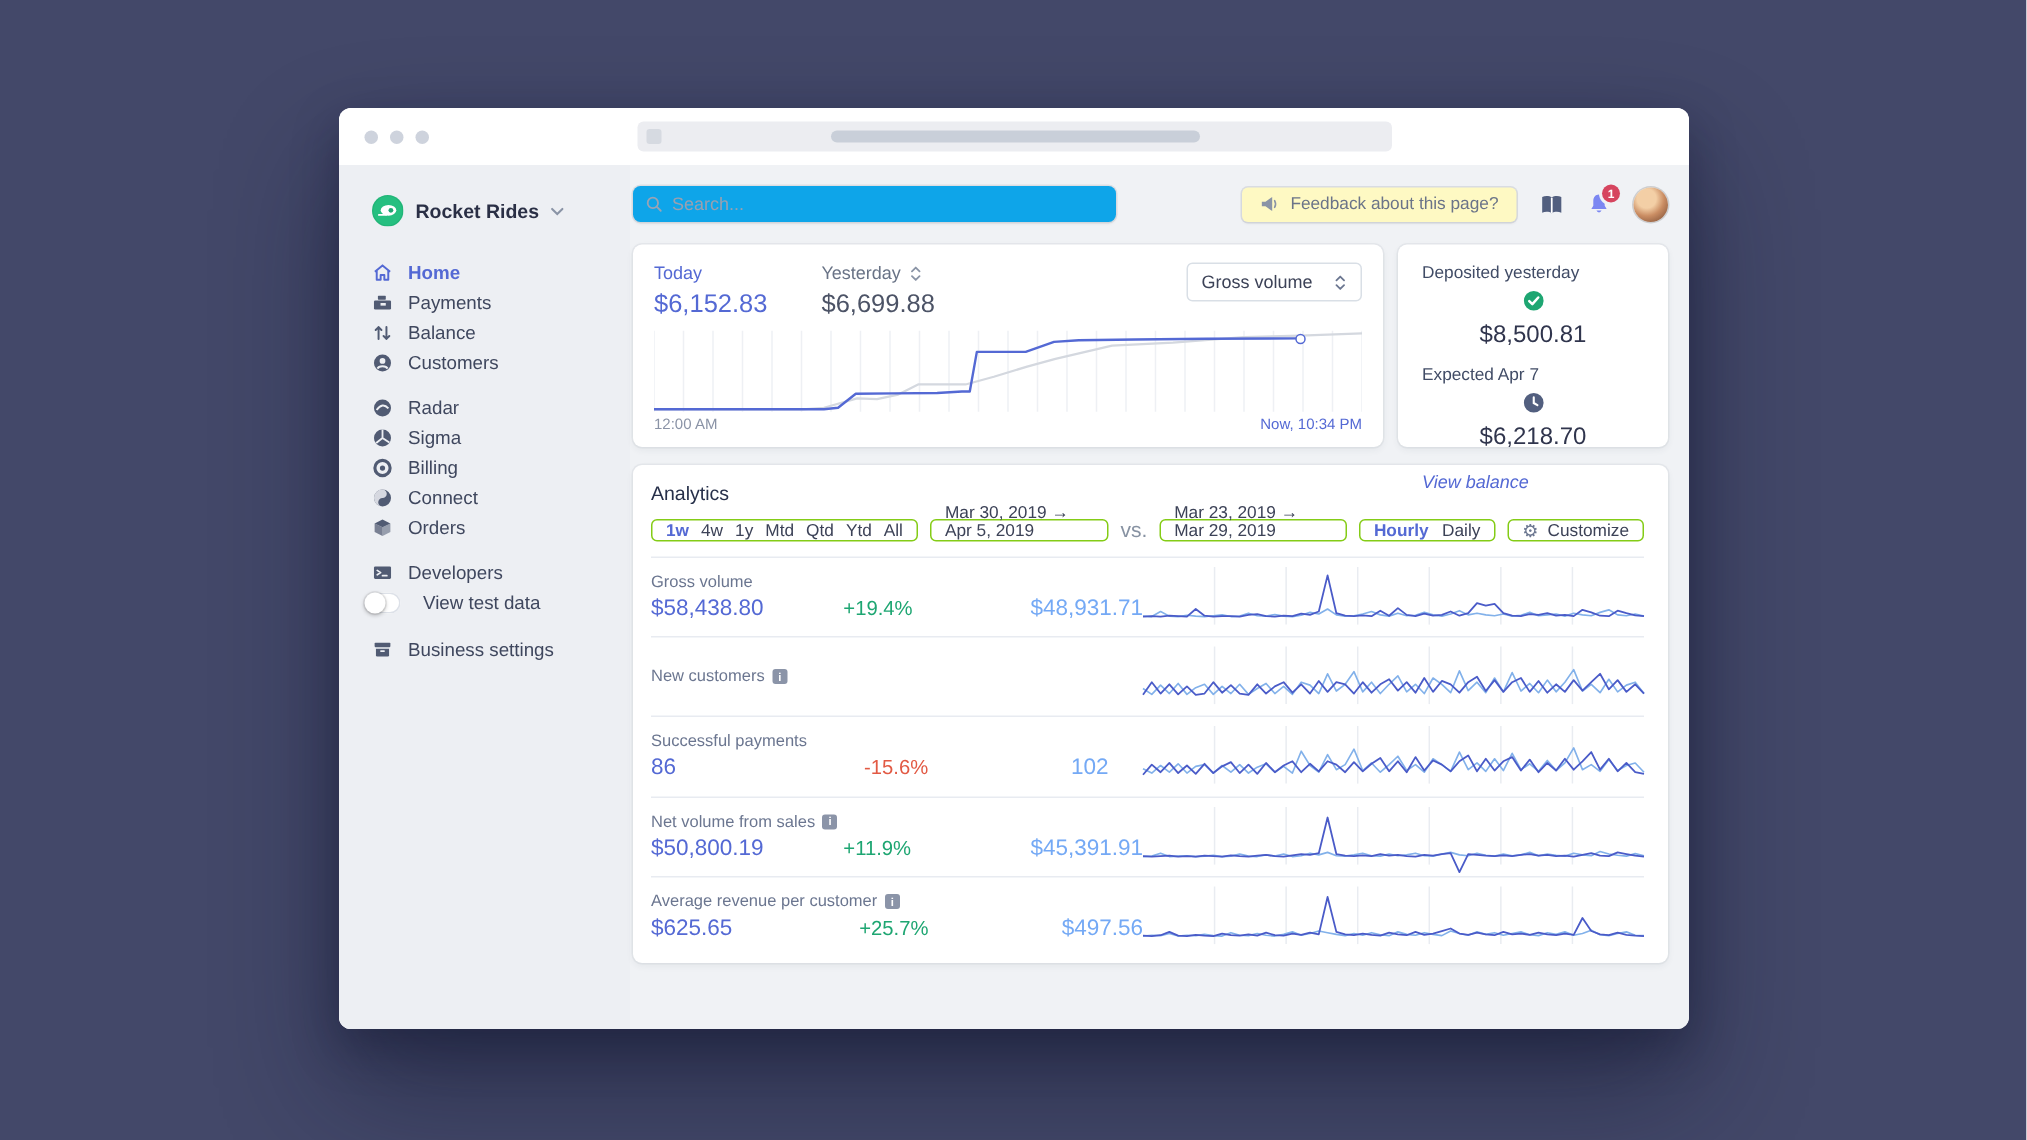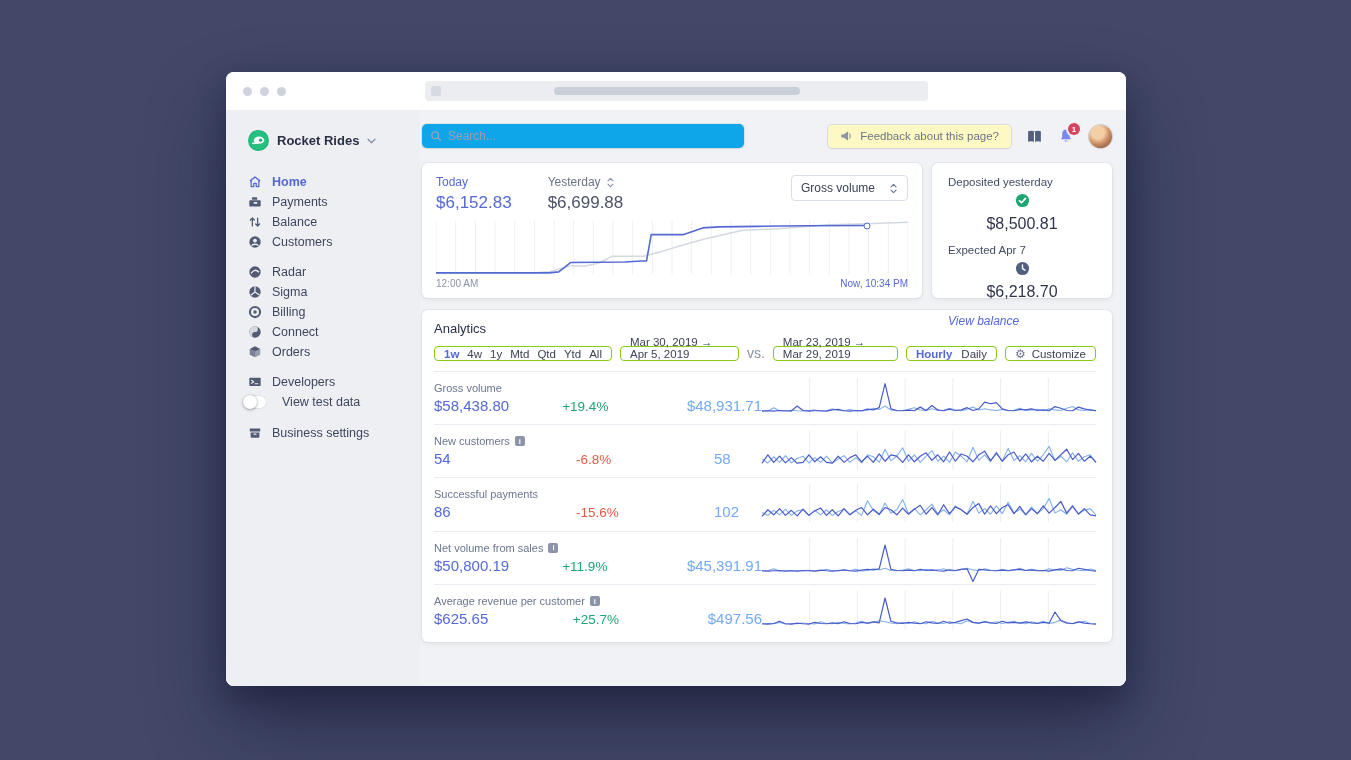--- a/index.html
+++ b/index.html
@@ -438,25 +438,20 @@
                   </svg>
                 </div>
             </div>
 
             <div class="metric-row">
               <div class="metric-left">
                 <div class="metric-label">
                   <span>New customers</span>
                   <i class="info-icon">i</i>
                 </div>
-                <div class="metric-values">
-                  <span class="val-current">54</span>
-                  <span class="val-change down">-6.8%</span>
-                  <span class="val-previous">58</span>
-                </div>
               </div>
               <div class="spark">
                   <svg id="spark-1" preserveAspectRatio="none" viewBox="0 0 1000 100">
                     <line x1="142.85714285714286" x2="142.85714285714286" y1="0" y2="96" stroke="#e9ecf1" stroke-width="1" vector-effect="non-scaling-stroke"></line>
                     <line x1="285.7142857142857" x2="285.7142857142857" y1="0" y2="96" stroke="#e9ecf1" stroke-width="1" vector-effect="non-scaling-stroke"></line>
                     <line x1="428.57142857142856" x2="428.57142857142856" y1="0" y2="96" stroke="#e9ecf1" stroke-width="1" vector-effect="non-scaling-stroke"></line>
                     <line x1="571.4285714285714" x2="571.4285714285714" y1="0" y2="96" stroke="#e9ecf1" stroke-width="1" vector-effect="non-scaling-stroke"></line>
                     <line x1="714.2857142857143" x2="714.2857142857143" y1="0" y2="96" stroke="#e9ecf1" stroke-width="1" vector-effect="non-scaling-stroke"></line>
                     <line x1="857.1428571428571" x2="857.1428571428571" y1="0" y2="96" stroke="#e9ecf1" stroke-width="1" vector-effect="non-scaling-stroke"></line>
                     <polyline points="0,70 17.54385964912281,79.8 35.08771929824562,64.4 52.63157894736842,78.4 70.17543859649123,61.6 87.71929824561404,79.8 105.26315789473684,68.6 122.80701754385964,63 140.35087719298247,79.8 157.89473684210526,66.5 175.43859649122808,78.4 192.98245614035088,63 210.52631578947367,79.8 228.0701754385965,70 245.6140350877193,61.6 263.1578947368421,78.4 280.70175438596493,66.5 298.2456140350877,79.8 315.7894736842105,59.5 333.3333333333333,64.4 350.87719298245617,78.4 368.42105263157896,45.5 385.96491228070175,74.2 403.50877192982455,63 421.05263157894734,42 438.5964912280702,75.6 456.140350877193,59.5 473.6842105263158,78.4 491.2280701754386,63 508.7719298245614,49 526.3157894736842,75.6 543.859649122807,63 561.4035087719299,78.4 578.9473684210526,52.5 596.4912280701755,63 614.0350877192982,77 631.578947368421,40.6 649.1228070175439,73.5 666.6666666666666,59.5 684.2105263157895,77 701.7543859649123,52.5 719.2982456140351,75.6 736.8421052631579,43.400000000000006 754.3859649122807,74.2 771.9298245614035,61.6 789.4736842105264,77 807.0175438596491,56 824.561403508772,75.6 842.1052631578947,59.5 859.6491228070175,38.5 877.1929824561404,74.2 894.7368421052631,63 912.280701754386,77 929.8245614035088,54.6 947.3684210526316,75.6 964.9122807017544,64.4 982.4561403508771,59.5 1000,78.4" fill="none" stroke="#82b1ea" stroke-width="1.1" vector-effect="non-scaling-stroke" stroke-linejoin="round"></polyline>

